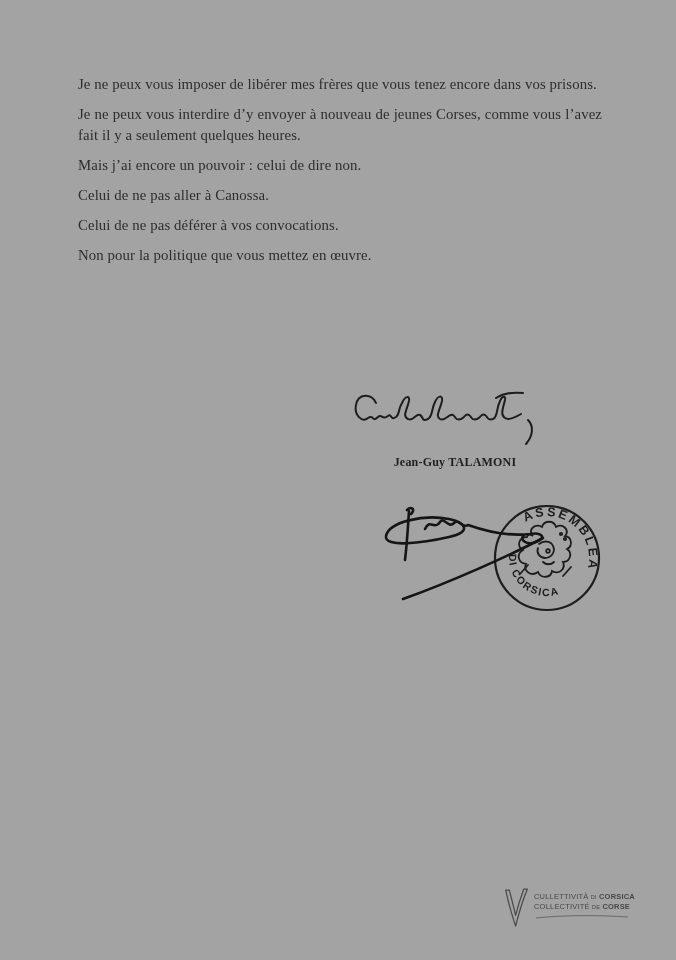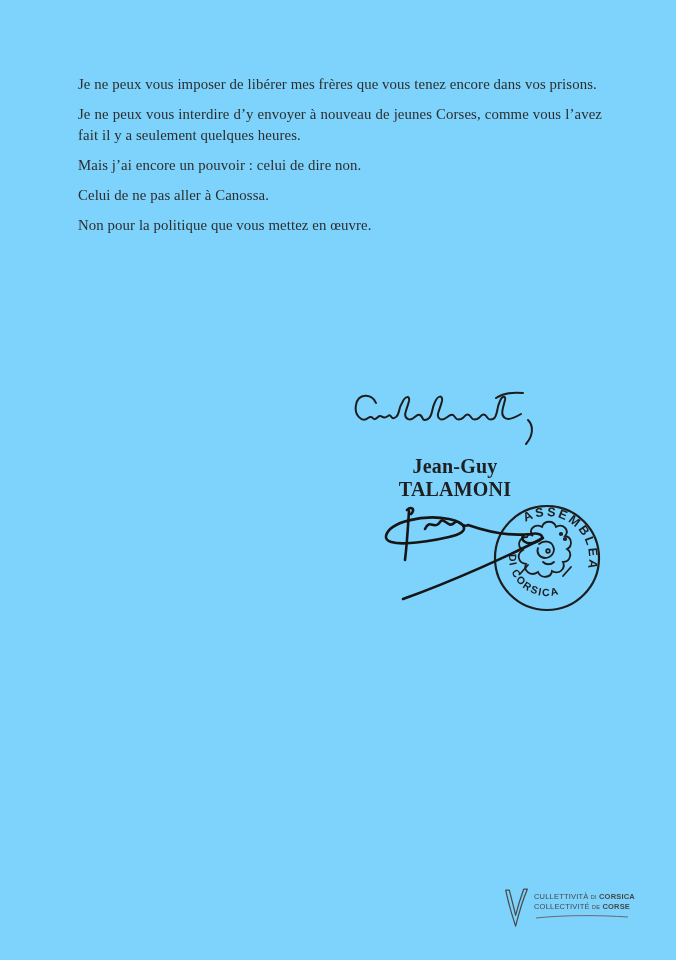--- a/index.html
+++ b/index.html
@@ -1,19 +1,19 @@
 <!DOCTYPE html>
 <html><head>
 <meta charset="utf-8">
 <style>
   html,body{margin:0;padding:0;background:#ffffff;}
   .page{
     position:relative;
     width:676px;height:960px;
-    background:#7dd3fc;
+    background:#a3a3a3;
     overflow:hidden;
     font-family:"Liberation Serif", serif;
   }
   
   .letter-body{
     position:absolute;
     left:78px;top:74px;width:524px;
     color:#2d2d2d;
     font-size:14.8px;
     line-height:21px;
@@ -22,21 +22,21 @@
   }
   .letter-body p{margin:0 0 9px 0;}
   
   .closing{position:absolute;left:338px;top:383px;width:200px;height:68px;}
   .sr{position:absolute;width:1px;height:1px;overflow:hidden;clip:rect(0 0 0 0);white-space:nowrap;}
   
   .signer{
     position:absolute;left:371px;top:455px;width:168px;
     text-align:center;
     font-weight:bold;
-    font-size:20px;
+    font-size:12px;
     letter-spacing:.2px;
     color:#1f1f1f;
   }
   
   .stamp-zone{position:absolute;left:373px;top:496px;width:250px;height:142px;}
   .stamp-text{
     font-family:"Liberation Sans", sans-serif;
     font-weight:bold;
     fill:#1d1d1d;
   }
@@ -65,20 +65,21 @@
 </head>
 <body>
 
 <div class="page">
 
   <div class="letter-body">
     <p>Je ne peux vous imposer de libérer mes frères que vous tenez encore dans vos prisons.</p>
     <p>Je ne peux vous interdire d’y envoyer à nouveau de jeunes Corses, comme vous l’avez fait il y a seulement quelques heures.</p>
     <p>Mais j’ai encore un pouvoir : celui de dire non.</p>
     <p>Celui de ne pas aller à Canossa.</p>
+    <p>Celui de ne pas déférer à vos convocations.</p>
     <p>Non pour la politique que vous mettez en œuvre.</p>
   </div>
 
   <div class="closing">
     <span class="sr">Cordialement,</span>
     <svg width="200" height="68" viewBox="0 0 200 68">
       <g fill="none" stroke="#1d1d1d" stroke-width="2" stroke-linecap="round" stroke-linejoin="round">
         <path d="M 38,20 C 34,10 20,10 18,22 C 16,32 24,40 30,35
                  C 36,31 34,40 40,34 C 44,30 44,38 50,33 C 54,30 52,38 58,34
                  C 62,31 60,26 64,20 C 67,13 72,12 71,18 C 69,27 64,33 70,36

